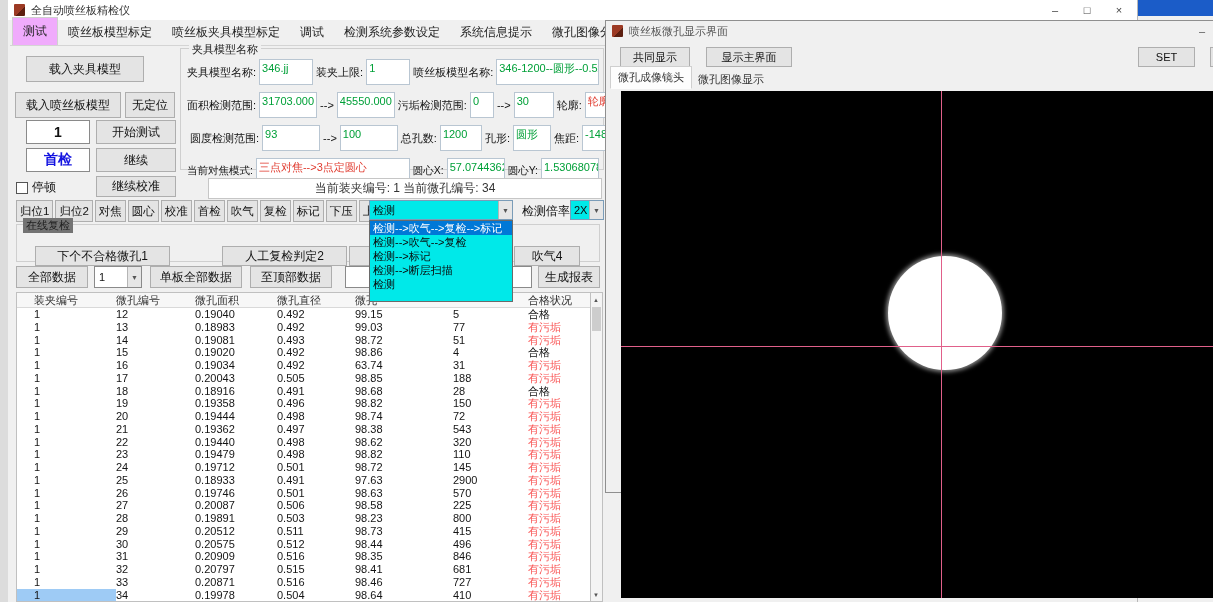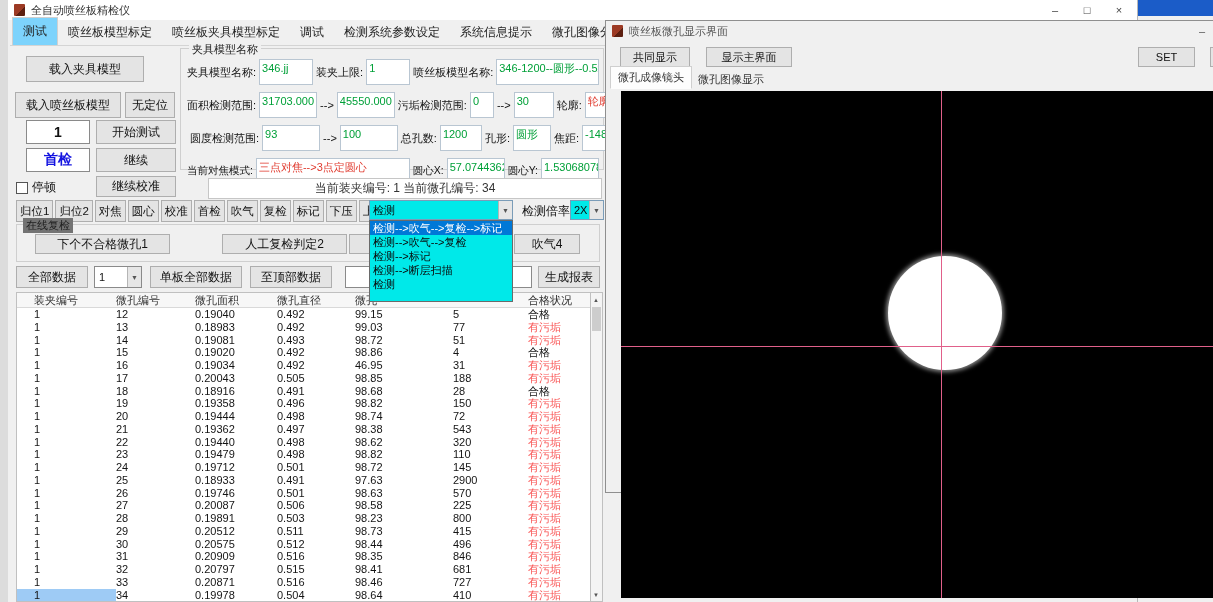--- a/index.html
+++ b/index.html
@@ -8,21 +8,21 @@
 
   
   .main-window{position:absolute;left:0;top:0;width:1130px;height:602px;background:#f0f0f0;border-right:1px solid #b8b8b8;}
   .titlebar{position:absolute;left:0;top:0;width:100%;height:20px;background:#ffffff;display:flex;align-items:center;}
   .app-ico{width:11px;height:12px;margin:0 6px 0 6px;background:linear-gradient(135deg,#9c3a24 60%,#5d1f10 60%);border-radius:1px;}
   .titlebar .ttl{font-size:11px;color:#333;}
   .win-btns{position:absolute;right:2px;top:0;height:20px;display:flex;}
   .win-btn{width:32px;height:20px;display:flex;align-items:center;justify-content:center;font-size:11px;color:#444;}
   .tabbar{position:absolute;left:4px;top:24px;display:flex;align-items:flex-end;height:22px;}
   .tab{font-size:12px;color:#222;padding:4px 9px 4px 9px;border:1px solid transparent;white-space:nowrap;}
-  .tab.active{background:#7dd3fc;border:1px solid #d0d0d0;border-bottom:1px solid #fdfdfd;padding:5px 10px;}
+  .tab.active{background:#f0abfc;border:1px solid #d0d0d0;border-bottom:1px solid #fdfdfd;padding:5px 10px;}
   .tabline{position:absolute;left:2px;top:45px;width:1124px;border-top:1px solid #d4d4d4;}
 
   .btn{background:#e4e4e4;border:1px solid #aeaeae;font-size:12px;color:#111;display:flex;align-items:center;justify-content:center;white-space:nowrap;}
   .abs{position:absolute;}
 
   .numbox{position:absolute;background:#fff;border:1px solid #8a8a8a;display:flex;align-items:center;justify-content:center;font-size:14px;font-weight:bold;color:#111;}
   .numbox.blue{color:#1414e0;}
 
   .chk{position:absolute;display:flex;align-items:center;font-size:12px;color:#111;}
   .chk .box{width:12px;height:12px;border:1px solid #555;background:#fff;margin-right:4px;}
@@ -47,21 +47,21 @@
   .combo .carr{width:14px;background:#e6e6e6;border-left:1px solid #b5b5b5;display:flex;align-items:center;justify-content:center;font-size:7px;color:#555;}
 
   .ratelbl{position:absolute;font-size:12px;color:#111;}
 
   .dropdown{position:absolute;left:361px;top:220px;width:144px;height:82px;background:#00e9e9;border:1px solid #6a6a6a;z-index:40;}
   .dd-item{height:14px;line-height:14px;font-size:11px;color:#0a0a0a;padding-left:3px;white-space:nowrap;overflow:hidden;}
   .dd-item.hl{background:#0078d7;color:#fff;}
 
   .recheck{position:absolute;left:8px;top:224px;width:584px;height:38px;border:1px solid #cfcfcf;}
   .recheck .glabel{position:absolute;top:-7px;left:6px;background:#737373;font-size:11px;color:#222;padding:0 3px;}
-  .recheck .btn{position:absolute;top:9px;height:20px;}
+  .recheck .btn{position:absolute;top:21px;height:20px;}
 
   .actions .btn{position:absolute;height:22px;font-size:12px;}
   .wcombo{position:absolute;height:22px;background:#fff;border:1px solid #8a8a8a;display:flex;}
   .wcombo .cval{flex:1;font-size:11px;color:#111;line-height:20px;padding-left:4px;}
   .wcombo .carr{width:14px;background:#e6e6e6;border-left:1px solid #b5b5b5;display:flex;align-items:center;justify-content:center;font-size:7px;color:#555;}
   .textbox{position:absolute;background:#fff;border:1px solid #8a8a8a;height:22px;}
 
   
   .dtable{position:absolute;left:8px;top:292px;width:575px;height:310px;background:#fff;border:1px solid #c0c0c0;overflow:hidden;}
   .thead,.trow{display:grid;grid-template-columns:99px 79px 82px 78px 98px 75px 1fr;}
@@ -270,21 +270,21 @@
             <div class="">0.492</div>
             <div class="">98.86</div>
             <div class="">4</div>
             <div class="">合格</div>
           </div>
           <div class="trow">
             <div class="">1</div>
             <div class="">16</div>
             <div class="">0.19034</div>
             <div class="">0.492</div>
-            <div class="">46.95</div>
+            <div class="">63.74</div>
             <div class="">31</div>
             <div class="bad">有污垢</div>
           </div>
           <div class="trow">
             <div class="">1</div>
             <div class="">17</div>
             <div class="">0.20043</div>
             <div class="">0.505</div>
             <div class="">98.85</div>
             <div class="">188</div>

